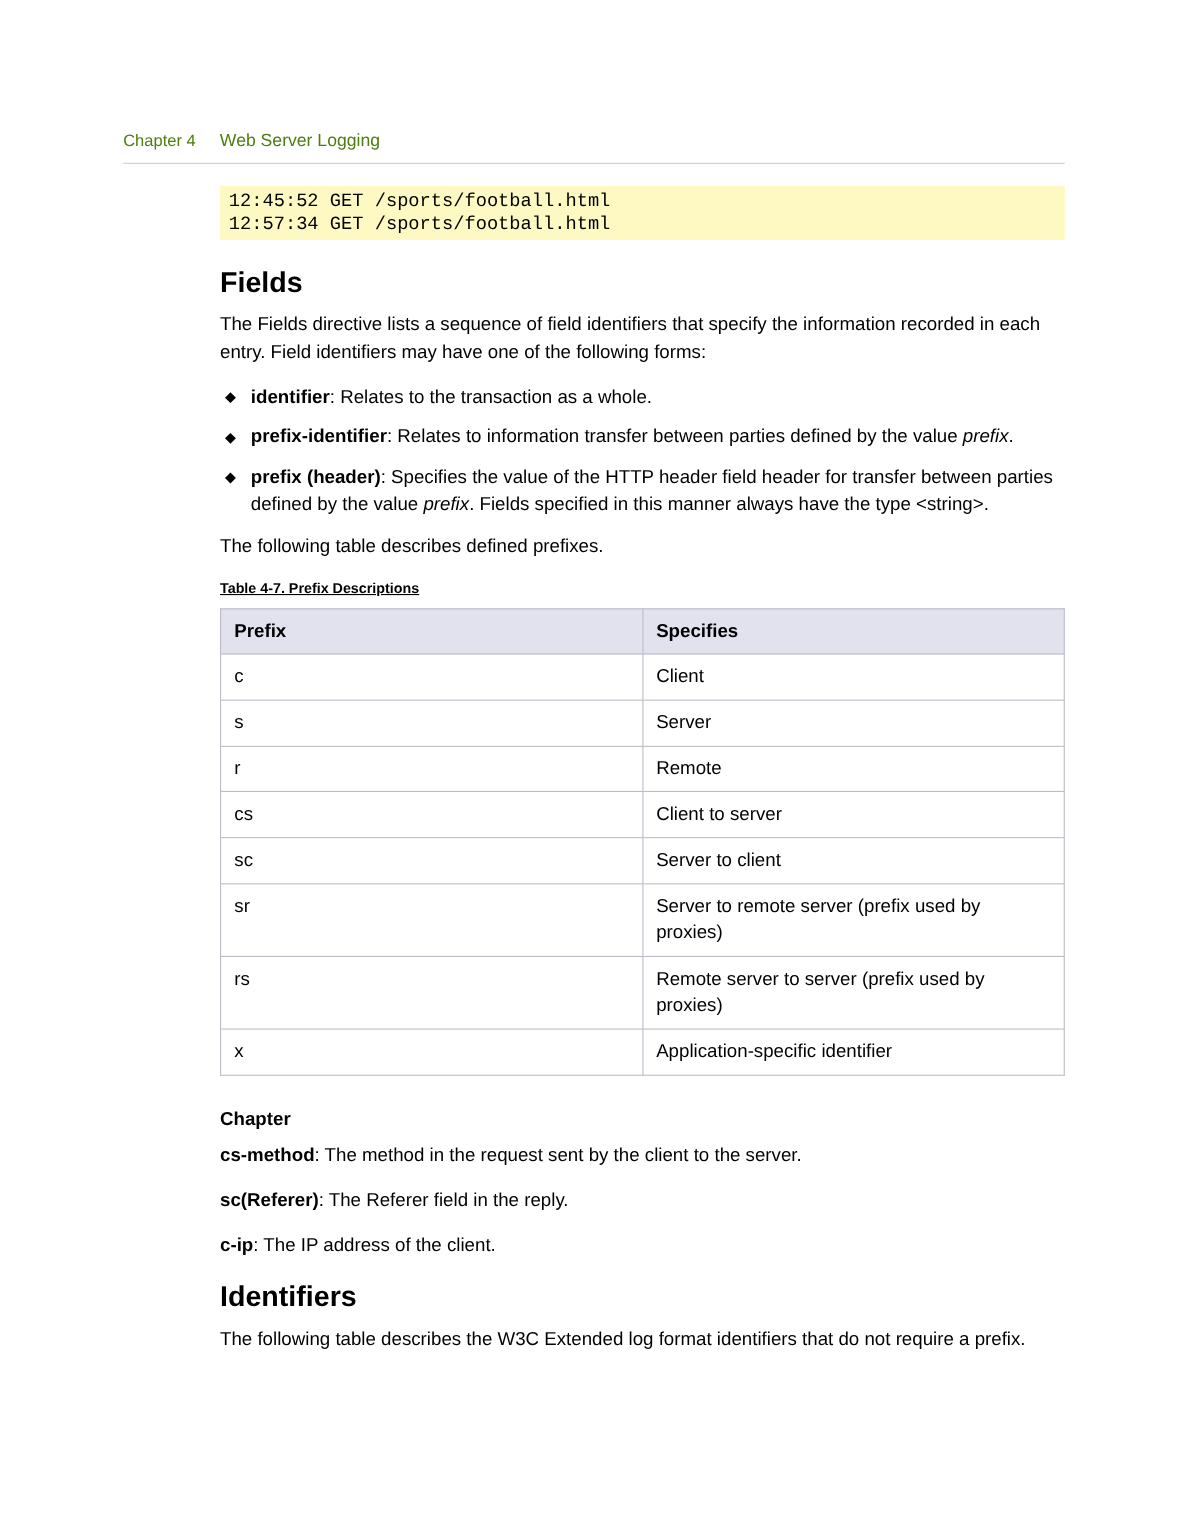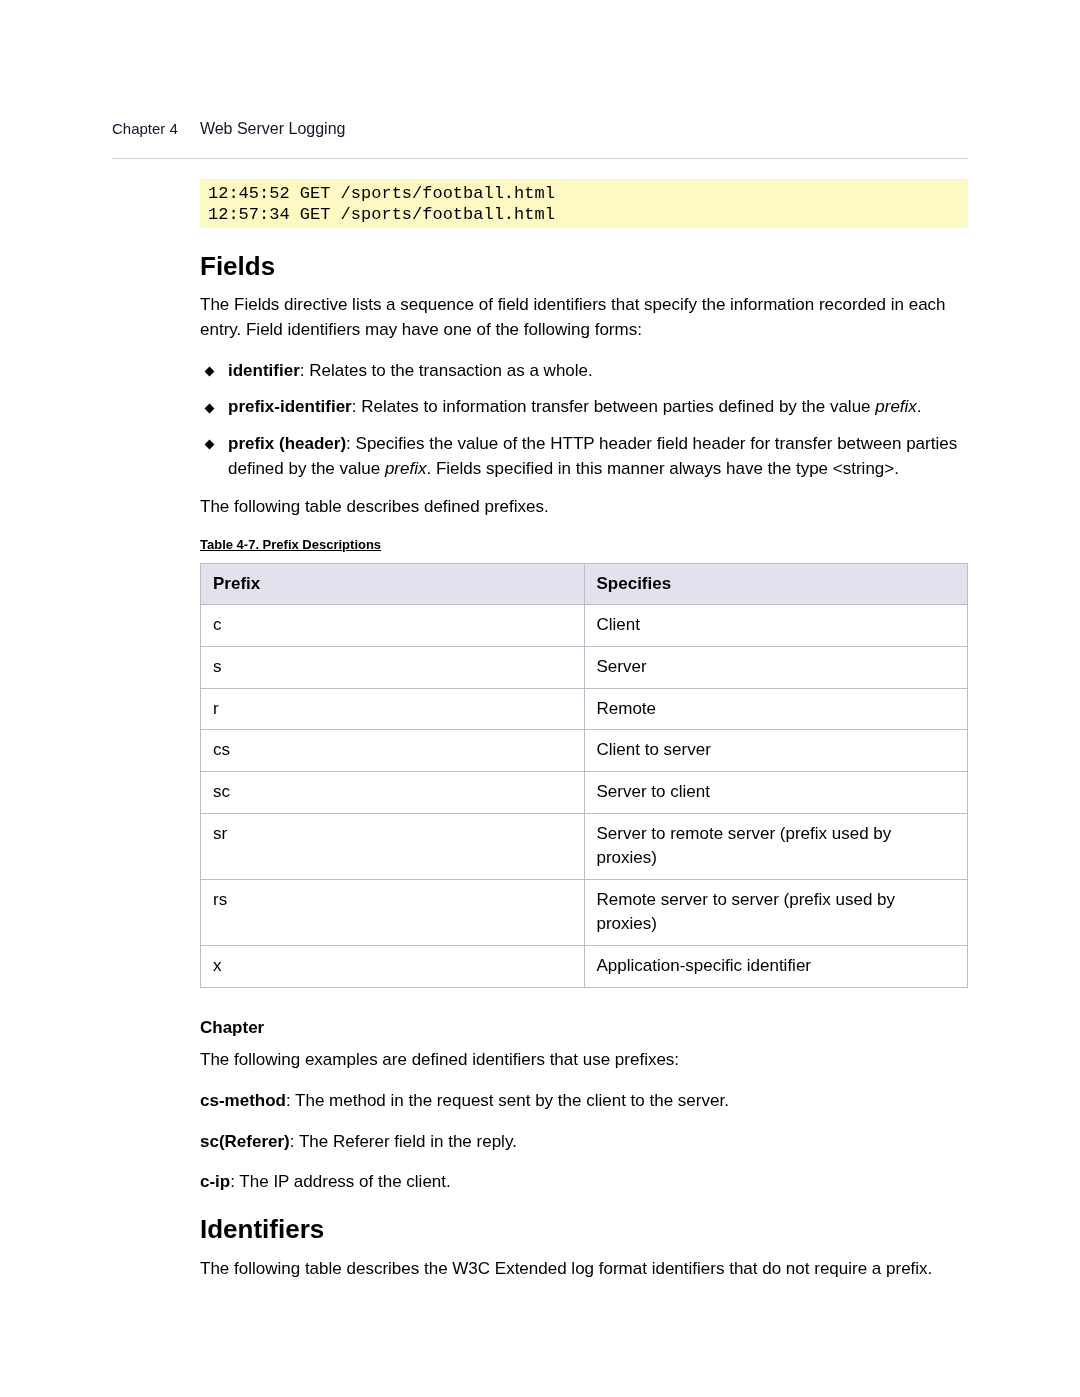--- a/index.html
+++ b/index.html
@@ -17,24 +17,24 @@
     margin: 0 auto;
     position: relative;
     box-sizing: border-box;
     padding: 117px 112px 60px 112px;
   }
   .running-header {
     display: flex;
     align-items: baseline;
     gap: 22px;
     font-size: 16px;
-    padding-bottom: 18px;
+    padding-bottom: 8px;
     border-bottom: 1px solid #cfcfcf;
     margin-bottom: 20px;
-    color: #0f172a;
+    color: #4d7c0f;
   }
   .running-header .chapter {
     font-size: 15px;
   }
   .content {
     margin-left: 88px;
   }
   .code-block {
     background: #fef9c3;
     font-family: "Courier New", Courier, monospace;
@@ -185,21 +185,20 @@
         </tr>
         <tr>
           <td>x</td>
           <td>Application-specific identifier</td>
         </tr>
       </tbody>
     </table>
 
     <div class="sub-heading">Chapter</div>
 
-    <p>The following examples are defined identifiers that use prefixes:</p>
 
     <p>
       <span class="bold">cs-method</span><span>: The method in the request sent by the client to the server.</span>
     </p>
     <p>
       <span class="bold">sc(Referer)</span><span>: The Referer field in the reply.</span>
     </p>
     <p>
       <span class="bold">c-ip</span><span>: The IP address of the client.</span>
     </p>

